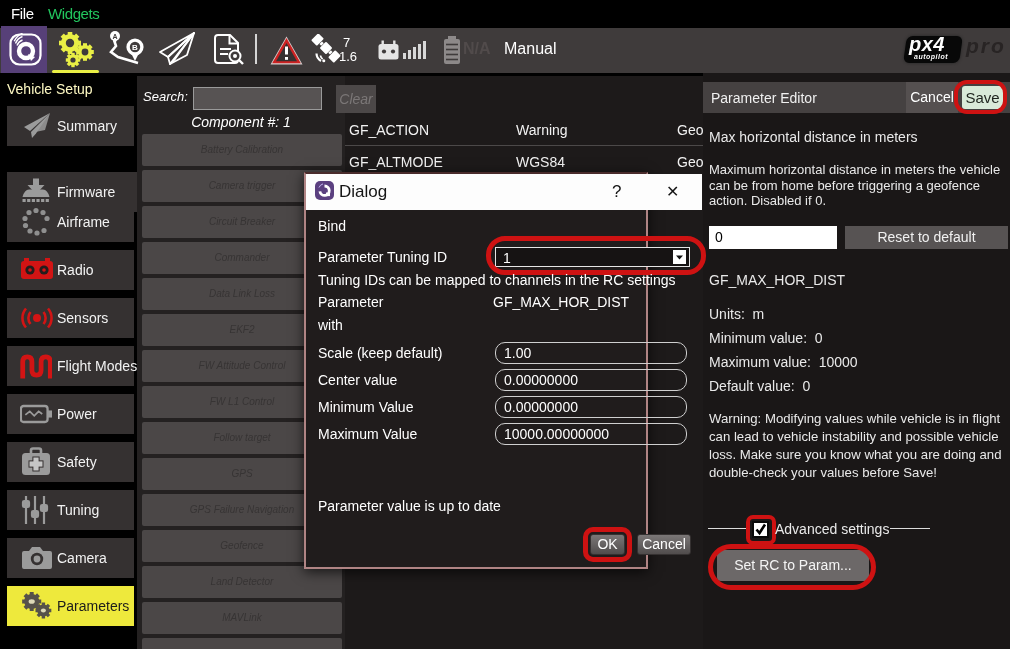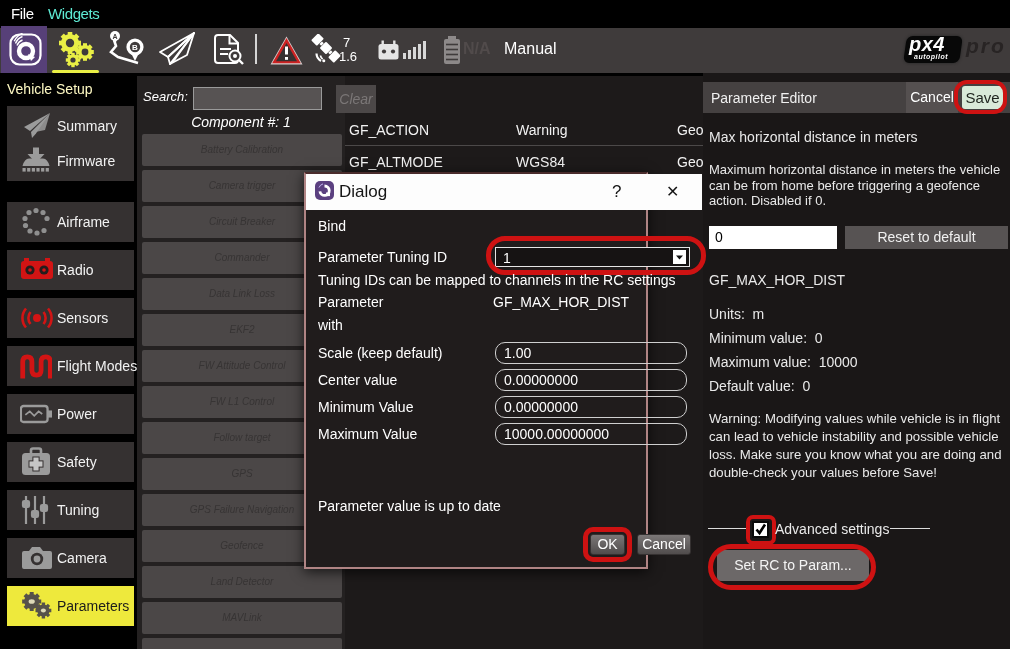--- a/index.html
+++ b/index.html
@@ -17,21 +17,21 @@
   .dlbl{position:absolute;left:12px;font-size:14px;color:#fff;white-space:nowrap;}
   .rtxt{position:absolute;left:6px;font-size:14px;color:#e9e9e9;white-space:nowrap;}
   .ring{position:absolute;border:4px solid #ce1212;box-sizing:border-box;}
 </style>
 </head>
 <body>
 <div id="app">
 
   <div class="abs" style="left:0;top:0;width:1010px;height:28px;background:#000;">
     <span class="lbl" style="left:11px;top:5px;font-size:15px;letter-spacing:-0.4px;color:#fff;">File</span>
-    <span class="lbl" style="left:48px;top:5px;font-size:15px;letter-spacing:-0.4px;color:#5eead4;">Widgets</span>
+    <span class="lbl" style="left:48px;top:5px;font-size:15px;letter-spacing:-0.4px;color:#22c55e;">Widgets</span>
     <div class="abs" style="left:1px;top:26px;width:46px;height:2px;background:#574078;"></div>
   </div>
 
   <div class="abs" id="toolbar" style="left:0;top:28px;width:1010px;height:45px;background:#3f3b3b;">
 
     <div class="abs" style="left:1px;top:0;width:46px;height:45px;background:#574078;"></div>
     <svg class="abs" style="left:9px;top:5px;" width="33" height="33" viewBox="0 0 33 33">
       <rect x="1.5" y="1.5" width="30" height="30" rx="9" fill="none" stroke="#fff" stroke-width="2.2"></rect>
       <circle cx="17" cy="18" r="7" fill="none" stroke="#fff" stroke-width="4.4"></circle>
       <path d="M19 21 L26 24 L22 28 Z" fill="#fff"></path>
@@ -172,21 +172,21 @@
     <div class="sbtn" style="top:33px;">
         <svg class="sic" width="32" height="30" viewBox="0 0 32 30">
           <g fill="#9b9b9b">
             <path d="M30 2 L4 16 L10 20 Z"></path>
             <path d="M30 2 L11 21 L12 27 L16 22.5 Z"></path>
             <path d="M30 2 L13 21.5 L25 19 Z" opacity="0.85"></path>
           </g>
         </svg>
         <span class="stxt">Summary</span>
       </div>
-    <div class="sbtn" style="top:68px;">
+    <div class="sbtn" style="top:99px;padding-left:48px;">
         <svg class="sic" width="32" height="30" viewBox="0 0 32 30">
           <g fill="#9b9b9b">
             <rect x="13" y="1.5" width="6" height="8"></rect>
             <path d="M7.5 8 h17 L16 17 Z"></path>
             <path d="M2.5 20 q2-7.5 6.5-7.5 h14 q4.5 0 6.5 7.5 Z"></path>
             <rect x="2.5" y="22" width="3.2" height="3.6"></rect>
             <rect x="7.14" y="22" width="3.2" height="3.6"></rect>
             <rect x="11.78" y="22" width="3.2" height="3.6"></rect>
             <rect x="16.42" y="22" width="3.2" height="3.6"></rect>
             <rect x="21.06" y="22" width="3.2" height="3.6"></rect>

